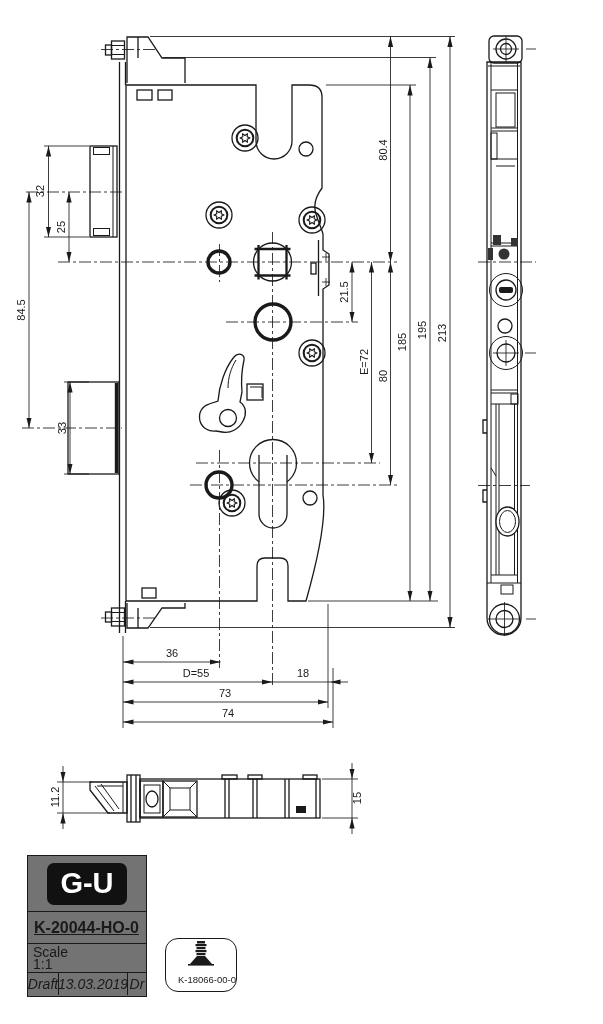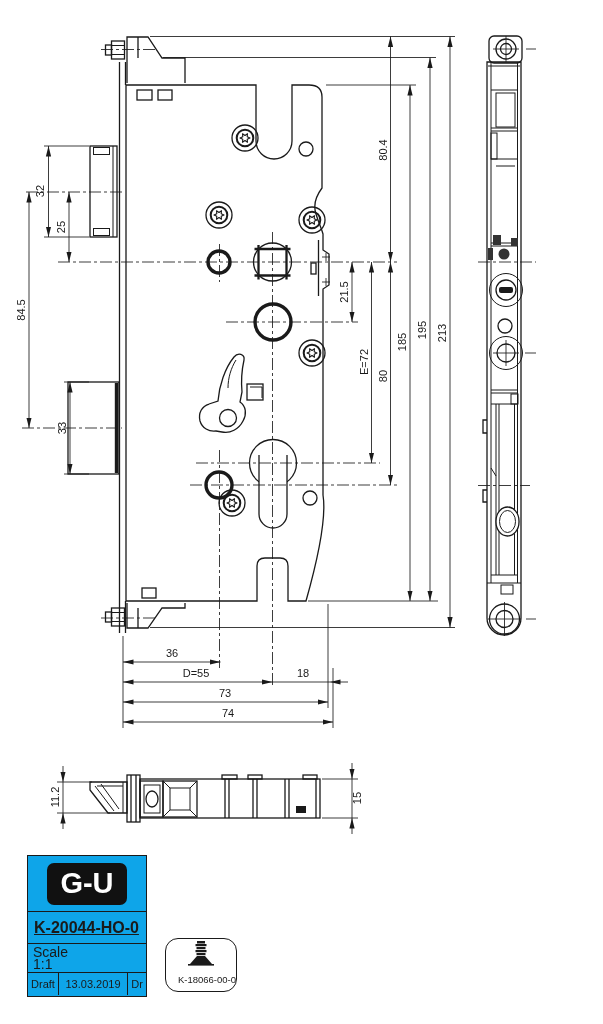--- a/index.html
+++ b/index.html
@@ -10,28 +10,28 @@
   .s2{stroke:#1a1a1a;stroke-width:1.0;fill:none;}
   .sw{stroke:#1a1a1a;stroke-width:1.3;fill:#fff;}
   .thk{stroke:#1a1a1a;stroke-width:3.4;fill:none;}
   .thin{stroke:#1a1a1a;stroke-width:0.85;fill:none;}
   .cl{stroke:#1a1a1a;stroke-width:0.85;fill:none;stroke-dasharray:12 3 3 3;}
   .dim{stroke:#1a1a1a;stroke-width:0.85;fill:none;}
   .blk{fill:#1a1a1a;stroke:none;}
   .dk{fill:#333;stroke:none;}
   
   .titleblock{position:absolute;left:27px;top:855px;width:120px;height:142px;
-      border:1.6px solid #1a1a1a;box-sizing:border-box;background:#0ea5e9;color:#1a1a1a;}
+      border:1.6px solid #1a1a1a;box-sizing:border-box;background:#737373;color:#1a1a1a;}
   .tb-row-logo{height:55px;border-bottom:1.4px solid #1a1a1a;display:flex;align-items:center;justify-content:center;}
   .gu-logo{width:80px;height:42px;background:#111;border-radius:7px;display:flex;
       align-items:center;justify-content:center;color:#fff;font-weight:bold;font-size:29px;letter-spacing:0px;}
   .tb-row-part{height:32px;border-bottom:1.4px solid #1a1a1a;display:flex;align-items:center;padding-left:6px;
       font-weight:bold;font-size:16px;box-sizing:border-box;text-decoration:underline;}
   .tb-row-scale{height:29px;border-bottom:1.4px solid #1a1a1a;padding:2px 0 0 5px;font-size:14px;line-height:12px;box-sizing:border-box;}
-  .tb-row-bottom{height:22px;display:flex;font-size:11px;}
+  .tb-row-bottom{height:22px;display:flex;font-size:14px;font-style:italic;}
   .tb-cell{display:flex;align-items:center;justify-content:center;box-sizing:border-box;height:100%;}
   .tb-cell.draft{width:31px;border-right:1.4px solid #1a1a1a;}
   .tb-cell.date{width:69px;border-right:1.4px solid #1a1a1a;}
   .tb-cell.dr{flex:1;text-align:center;}
   .accbox{position:absolute;left:165px;top:938px;width:72px;height:54px;border:1.6px solid #1a1a1a;
       border-radius:13px;box-sizing:border-box;background:#fff;text-align:right;color:#1a1a1a;}
   .accbox .lbl{font-size:9.5px;margin-top:1px;}
 </style>
 </head>
 <body>

